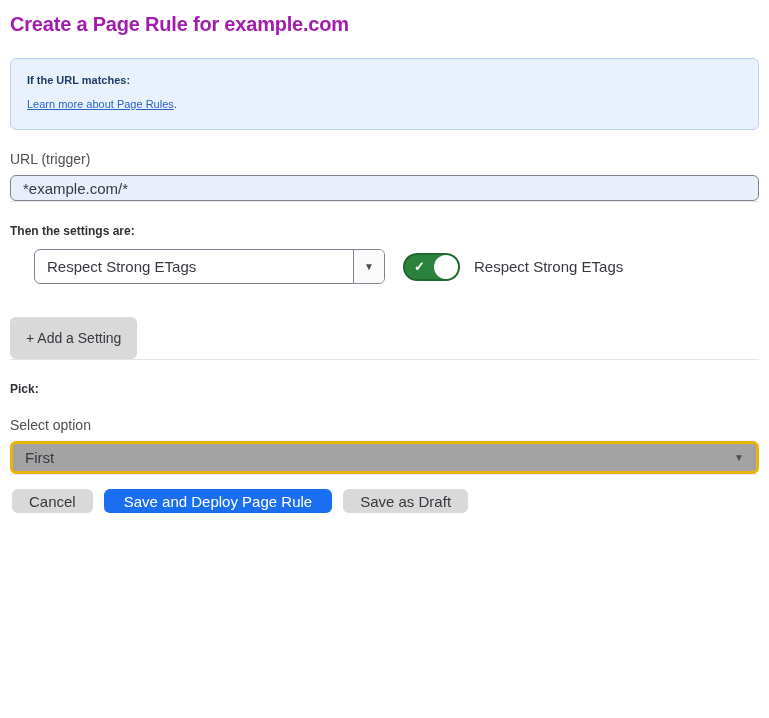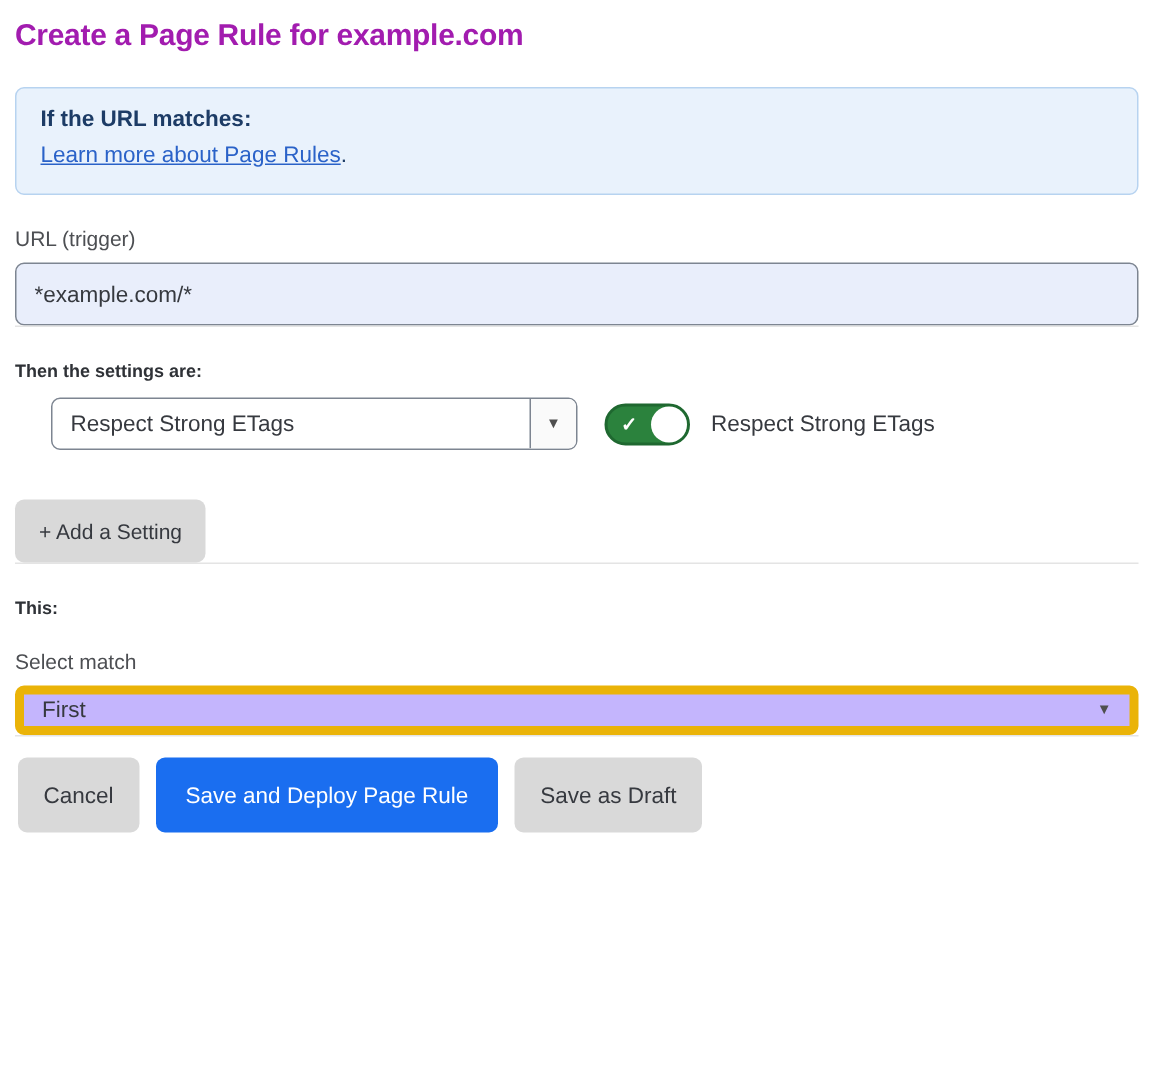--- a/index.html
+++ b/index.html
@@ -21,21 +21,21 @@
     margin: 13px 0 0 0;
     letter-spacing: -0.2px;
   }
 
   .callout {
     margin-top: 22px;
     background: var(--callout-bg, #e9f2fc);
     border: 1px solid var(--callout-border, #b7d3f0);
     border-radius: 6px;
     padding: 9px 16px 13px 16px;
-    font-size: 15px;
+    font-size: 11px;
     line-height: 24px;
     color: var(--callout-text, #1d3c66);
   }
   .callout-heading { font-weight: 700; }
   .callout-link {
     color: var(--link-blue, #2a62c8);
     text-decoration: underline;
     cursor: pointer;
   }
 
@@ -43,21 +43,21 @@
     display: block;
     margin-top: 21px;
     font-size: 14px;
     color: #4d4f53;
   }
 
   .url-input {
     display: block;
     margin-top: 8px;
     width: 100%;
-    height: 42px;
+    height: 26px;
     background: var(--input-bg, #e9eefb);
     border: 1px solid #7d8591;
     border-radius: 6px;
     padding: 0 12px;
     font-size: 15px;
     color: #36393f;
     font-family: inherit;
     outline: none;
   }
 
@@ -169,23 +169,23 @@
   .add-setting-btn {
     margin-top: 33px;
     height: 42px;
     padding: 0 16px;
   }
 
   .order-select {
     margin-top: 8px;
     width: 100%;
     height: 33px;
-    border: 6px solid #eab308;
-    border-radius: 6px;
-    background: #c4b5fd;
+    border: 3px solid #eab308;
+    border-radius: 6px;
+    background: #a3a3a3;
     display: flex;
     align-items: center;
     justify-content: space-between;
     padding: 0 12px;
     font-size: 15px;
     color: #36393f;
     cursor: pointer;
   }
 
   .help-text {
@@ -196,21 +196,21 @@
     max-width: 745px;
   }
 
   .footer {
     margin-top: 14px;
     display: flex;
     gap: 11px;
     padding-left: 2px;
   }
   .footer .btn {
-    height: 50px;
+    height: 24px;
     font-size: 15px;
   }
   .footer .btn-gray { padding: 0 17px; }
   .footer .btn-blue { padding: 0 20px; }
 </style>
 </head>
 <body>
 
 <div class="page">
 
@@ -240,23 +240,23 @@
       <span class="toggle-check">✓</span>
       <span class="toggle-knob"></span>
     </div>
     <span class="toggle-label">Respect Strong ETags</span>
   </div>
 
   <button class="btn btn-gray add-setting-btn">+ Add a Setting</button>
 
   <hr class="divider divider-2">
 
-  <h2 class="section-heading">This:</h2>
-
-  <label class="field-label">Select match</label>
+  <h2 class="section-heading">Pick:</h2>
+
+  <label class="field-label">Select option</label>
 
   <div class="order-select">
     <span>First</span>
     <span class="arrow-glyph">▼</span>
   </div>
 
 
   <hr class="divider divider-3">
 
   <div class="footer">

